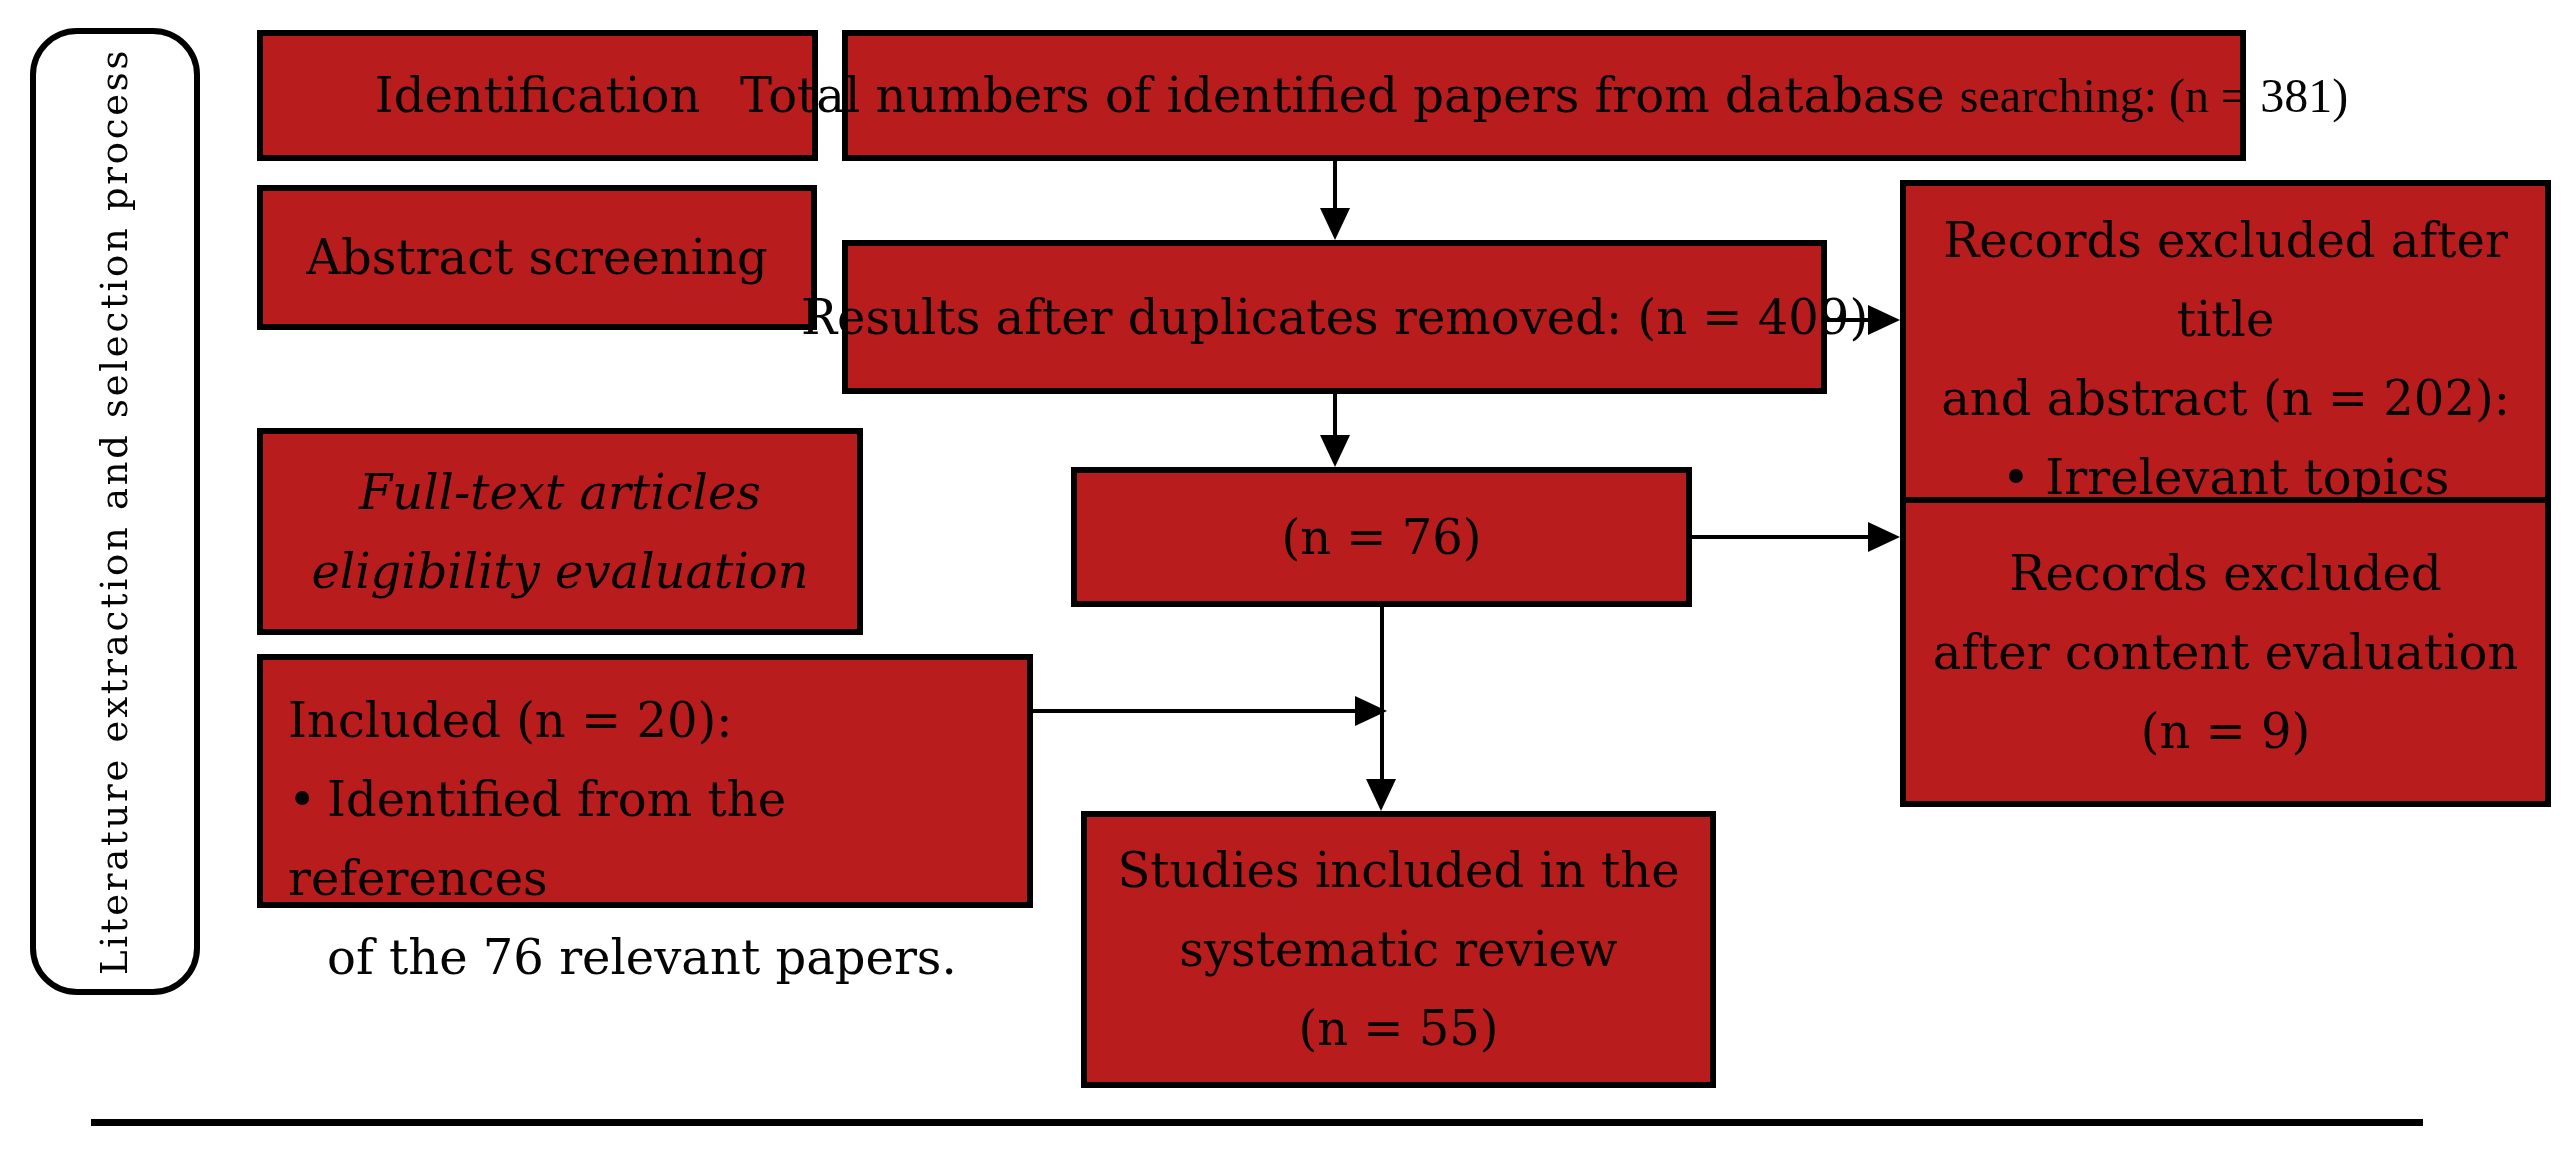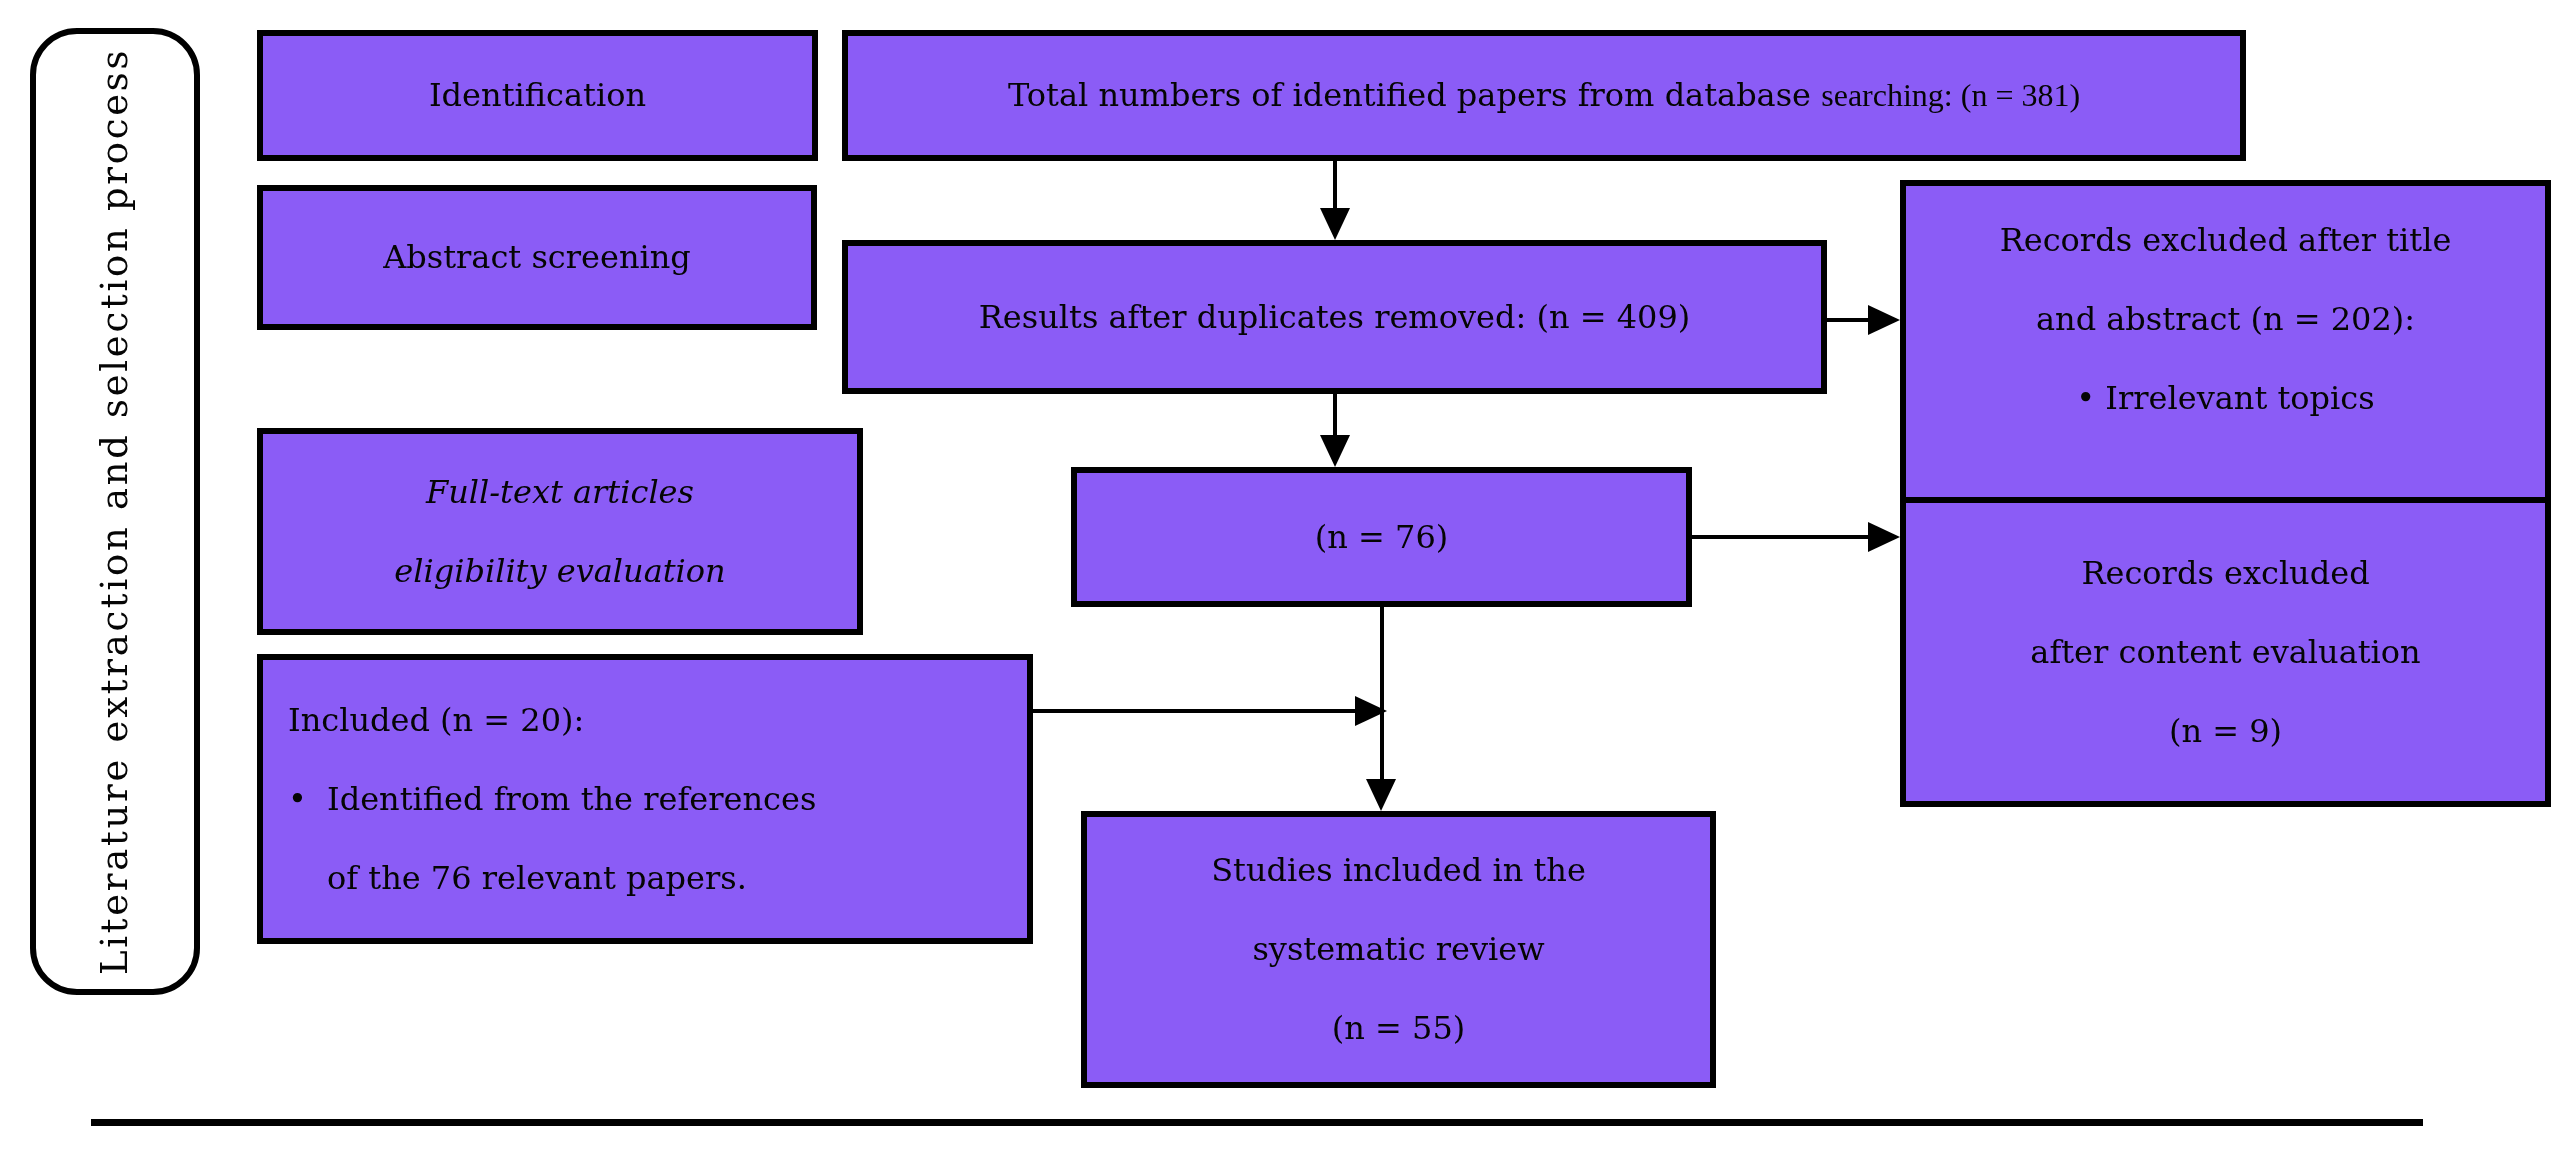--- a/index.html
+++ b/index.html
@@ -11,26 +11,26 @@
     overflow: hidden;
   }
   .canvas {
     position: relative;
     width: 2576px; height: 1151px;
     background: #ffffff;
   }
   .box {
     position: absolute;
     border: 6px solid #000000;
-    background: #8b5cf6;
+    background: #b91c1c;
     display: flex;
     align-items: center;
     justify-content: center;
     text-align: center;
-    font-size: 32px;
+    font-size: 48px;
     line-height: 79px;
   }
   .box .oneline { white-space: nowrap; }
   .col { display: flex; flex-direction: column; align-items: center; justify-content: center; }
 
   
   .sidebar {
     position: absolute;
     left: 30px; top: 28px; width: 170px; height: 967px;
     border: 6px solid #000000;
@@ -48,21 +48,21 @@
   
   .b-identification { left: 257px;  top: 30px;  width: 561px;  height: 131px; }
   .b-total          { left: 842px; top: 30px;  width: 1404px; height: 131px; }
   .b-abstract       { left: 257px;  top: 185px; width: 560px;  height: 145px; }
   .b-results        { left: 842px; top: 240px; width: 985px; height: 154px; }
   .b-rectitle       { left: 1900px; top: 180px; width: 651px;  height: 340px;
                       align-items: flex-start; padding-top: 14.7px; }
   .b-fulltext       { left: 257px;  top: 428px; width: 606px;  height: 207px; font-style: italic; }
   .b-n76            { left: 1071px; top: 467px; width: 621px;  height: 140px; }
   .b-reccontent     { left: 1900px; top: 497px; width: 651px;  height: 310px; }
-  .b-included       { left: 257px;  top: 654px; width: 776px; height: 290px;
+  .b-included       { left: 257px;  top: 654px; width: 776px; height: 254px;
                       align-items: flex-start; justify-content: flex-start;
                       text-align: left; padding: 21.4px 13.4px 0 25px; }
   .b-studies        { left: 1081px; top: 811px; width: 635px; height: 277px; }
 
   .alt-serif { font-family: "Liberation Serif", serif; }
 
   .inc-bullet .bullet { display: inline-block; width: 39px; }
   .inc-cont { padding-left: 39px; }
 
   

